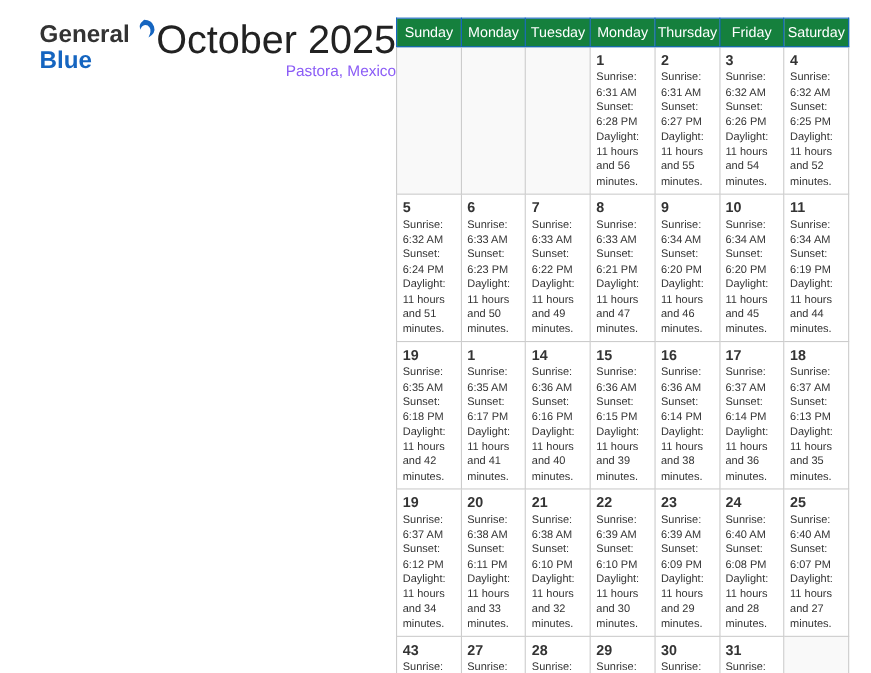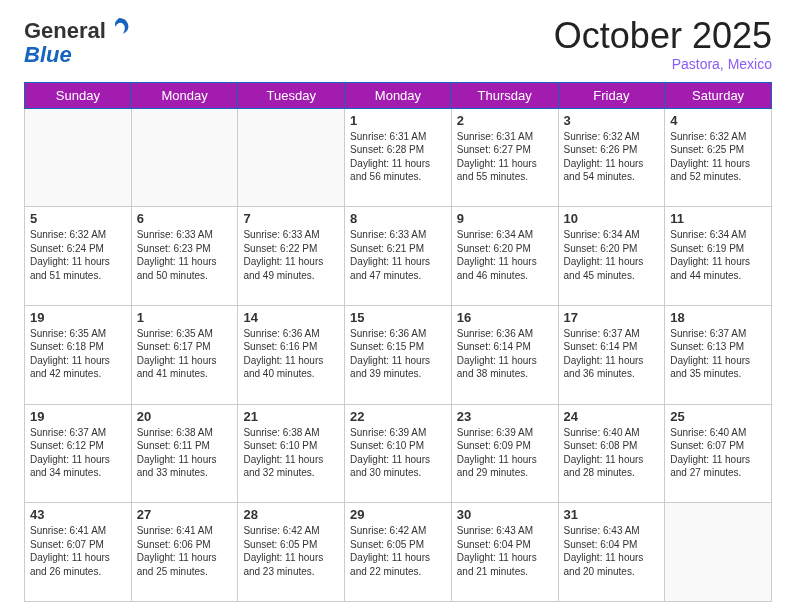--- a/index.html
+++ b/index.html
@@ -6,41 +6,41 @@
     body {
       font-family: Arial, sans-serif;
       background: #fff;
       width: 792px;
       height: 612px;
       overflow: hidden;
     }
     .page {
       width: 792px;
       height: 612px;
-      padding: 16px 20px 10px 24px;
+      padding: 16px 20px 10px 36px;
       display: flex;
-      flex-direction: column;
+      flex-direction: row;
     }
     .header {
       display: flex;
       align-items: flex-start;
       justify-content: space-between;
       margin-bottom: 10px;
     }
     .logo {
       display: flex;
       align-items: center;
     }
     .logo-text {
       font-size: 22px;
       font-weight: bold;
       line-height: 1.1;
     }
     .logo-general { color: #333; }
-    .logo-blue { color: #1565C0; font-style: italic; }
+    .logo-blue { color: #1565C0; }
     .logo-icon {
       width: 22px;
       height: 22px;
       margin-left: 2px;
     }
     .title-block {
       text-align: right;
     }
     .month-title {
       font-size: 36px;
@@ -53,21 +53,21 @@
       color: #8b5cf6;
     }
     .calendar {
       flex: 1;
       border: 1px solid #ccc;
       border-collapse: collapse;
       width: 100%;
       table-layout: fixed;
     }
     .calendar th {
-      background-color: #a21caf;
+      background-color: #15803d;
       color: #fff;
       text-align: center;
       padding: 5px 2px;
       font-size: 13px;
       font-weight: normal;
       border: 1px solid #1565C0;
     }
     .calendar td {
       border: 1px solid #ccc;
       vertical-align: top;

